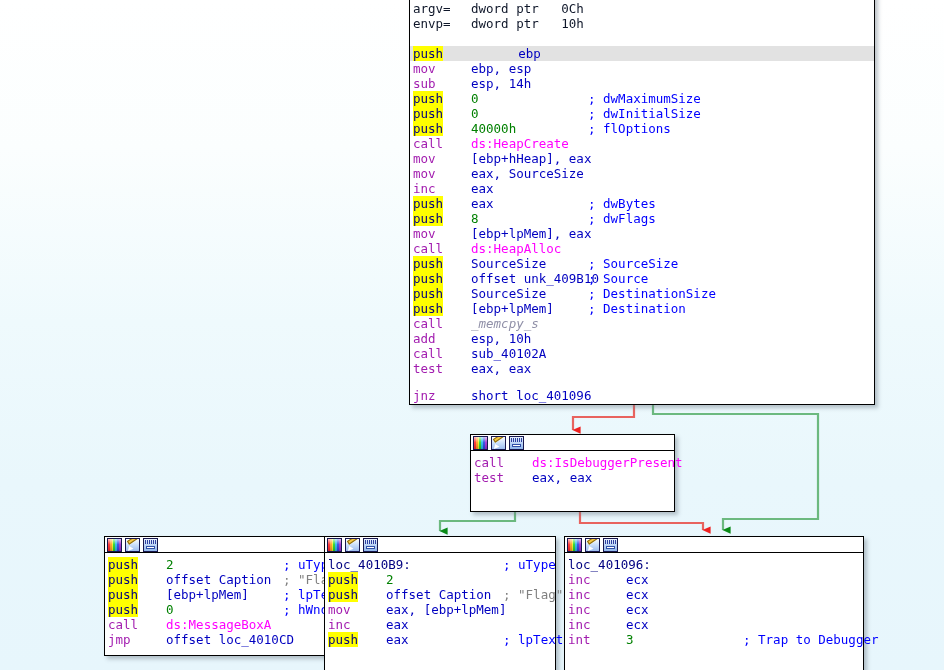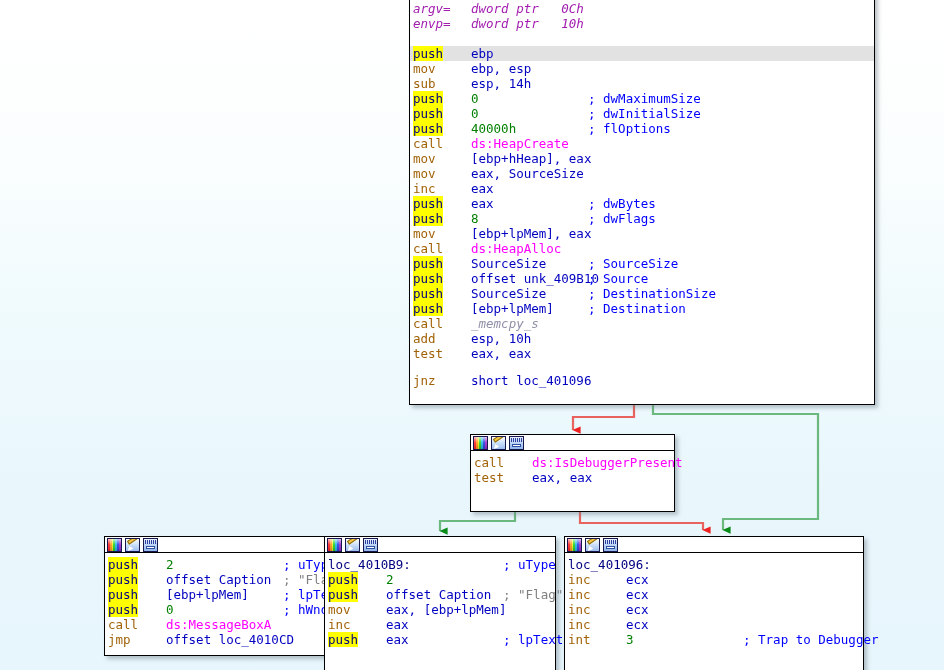--- a/index.html
+++ b/index.html
@@ -139,26 +139,26 @@
   .line.blank {
     color: transparent;
   }
 
   
   .mn  { display: inline-block; width: 58px; }
   .op  { display: inline-block; }
   .cmt { display: inline-block; }
 
   
-  .kw       { color: #a16207; text-align: center; }            
+  .kw       { color: #a21caf; text-align: center; }            
   .hl       { background: #ffff00; color: #000080; }
   .num      { color: #008000; }            
   .api      { color: #ff00ff; }            
   .loc      { color: #000080; }            
-  .name     { color: #a21caf; font-style: italic; }            
+  .name     { color: #0f172a; }            
   .comment  { color: #0000ff; }            
   .strcmt   { color: #808080; }
   .libfn    { color: #9090a8; }
 </style>
 </head>
 <body>
 
 <div id="graph">
 
   <svg id="edges" viewBox="0 0 944 670" width="944" height="670">
@@ -178,40 +178,41 @@
     <path d="M 515,512 L 515,521 L 440,521 L 440,531" fill="none" stroke="#6cb97f" stroke-width="2.2" marker-end="url(#arrow-green)"></path>
 
     <path d="M 580,512 L 580,523 L 703,523 L 703,530" fill="none" stroke="#e8635e" stroke-width="2.2" marker-end="url(#arrow-red)"></path>
   </svg>
 
   <div class="node" style="left:409px; top:-14px; width:466px; height:419px;">
     <div class="node-body" id="code-entry" style="padding-top:14px;">
         <div class="line"><span class="mn name" style="width: 58px;">argv=</span><span class="op name">dword ptr   0Ch</span></div>
         <div class="line"><span class="mn name" style="width: 58px;">envp=</span><span class="op name">dword ptr   10h</span></div>
         <div class="line blank"> </div>
-        <div class="line sel"><span class="mn" style="width: 58px;"><span class="hl">push</span></span><span class="op" style="display: inline-block; width: 117px;">ebp</span></div>
+        <div class="line sel"><span class="mn" style="width: 58px;"><span class="hl">push</span></span><span class="op" style="display: inline-block; width: 117px; text-align: center;">ebp</span></div>
         <div class="line"><span class="mn" style="width: 58px;"><span class="kw">mov</span></span><span class="op" style="display: inline-block; width: 117px;">ebp, esp</span></div>
         <div class="line"><span class="mn" style="width: 58px;"><span class="kw">sub</span></span><span class="op" style="display: inline-block; width: 117px;">esp, 14h</span></div>
         <div class="line"><span class="mn" style="width: 58px;"><span class="hl">push</span></span><span class="op" style="display: inline-block; width: 117px;"><span class="num">0</span></span><span class="cmt comment">; dwMaximumSize</span></div>
         <div class="line"><span class="mn" style="width: 58px;"><span class="hl">push</span></span><span class="op" style="display: inline-block; width: 117px;"><span class="num">0</span></span><span class="cmt comment">; dwInitialSize</span></div>
         <div class="line"><span class="mn" style="width: 58px;"><span class="hl">push</span></span><span class="op" style="display: inline-block; width: 117px;"><span class="num">40000h</span></span><span class="cmt comment">; flOptions</span></div>
         <div class="line"><span class="mn" style="width: 58px;"><span class="kw">call</span></span><span class="op" style="display: inline-block; width: 117px;"><span class="api">ds:HeapCreate</span></span></div>
         <div class="line"><span class="mn" style="width: 58px;"><span class="kw">mov</span></span><span class="op" style="display: inline-block; width: 117px;">[ebp+hHeap], eax</span></div>
         <div class="line"><span class="mn" style="width: 58px;"><span class="kw">mov</span></span><span class="op" style="display: inline-block; width: 117px;">eax, SourceSize</span></div>
         <div class="line"><span class="mn" style="width: 58px;"><span class="kw">inc</span></span><span class="op" style="display: inline-block; width: 117px;">eax</span></div>
         <div class="line"><span class="mn" style="width: 58px;"><span class="hl">push</span></span><span class="op" style="display: inline-block; width: 117px;">eax</span><span class="cmt comment">; dwBytes</span></div>
         <div class="line"><span class="mn" style="width: 58px;"><span class="hl">push</span></span><span class="op" style="display: inline-block; width: 117px;"><span class="num">8</span></span><span class="cmt comment">; dwFlags</span></div>
         <div class="line"><span class="mn" style="width: 58px;"><span class="kw">mov</span></span><span class="op" style="display: inline-block; width: 117px;">[ebp+lpMem], eax</span></div>
         <div class="line"><span class="mn" style="width: 58px;"><span class="kw">call</span></span><span class="op" style="display: inline-block; width: 117px;"><span class="api">ds:HeapAlloc</span></span></div>
         <div class="line"><span class="mn" style="width: 58px;"><span class="hl">push</span></span><span class="op" style="display: inline-block; width: 117px;">SourceSize</span><span class="cmt comment">; SourceSize</span></div>
         <div class="line"><span class="mn" style="width: 58px;"><span class="hl">push</span></span><span class="op" style="display: inline-block; width: 117px;">offset unk_409B10</span><span class="cmt comment">; Source</span></div>
         <div class="line"><span class="mn" style="width: 58px;"><span class="hl">push</span></span><span class="op" style="display: inline-block; width: 117px;">SourceSize</span><span class="cmt comment">; DestinationSize</span></div>
         <div class="line"><span class="mn" style="width: 58px;"><span class="hl">push</span></span><span class="op" style="display: inline-block; width: 117px;">[ebp+lpMem]</span><span class="cmt comment">; Destination</span></div>
         <div class="line"><span class="mn" style="width: 58px;"><span class="kw">call</span></span><span class="op" style="display: inline-block; width: 117px; font-style: italic;"><span class="libfn">_memcpy_s</span></span></div>
         <div class="line"><span class="mn" style="width: 58px;"><span class="kw">add</span></span><span class="op" style="display: inline-block; width: 117px;">esp, 10h</span></div>
+        <div class="line"><span class="mn" style="width: 58px;"><span class="kw">call</span></span><span class="op" style="display: inline-block; width: 117px;">sub_40102A</span></div>
         <div class="line"><span class="mn" style="width: 58px;"><span class="kw">test</span></span><span class="op" style="display: inline-block; width: 117px;">eax, eax</span></div>
         <div class="line"><span class="mn" style="width: 58px;"><span class="kw">jnz</span></span><span class="op" style="display: inline-block; width: 117px; margin-top: 12px;">short loc_401096</span></div>
       </div>
   </div>
 
   <div class="node" style="left:470px; top:434px; width:205px; height:78px;">
     <div class="node-titlebar">
       <span class="tb-icon icon-palette"></span>
       <span class="tb-icon icon-pencil"></span>
       <span class="tb-icon icon-xrefs"></span>

